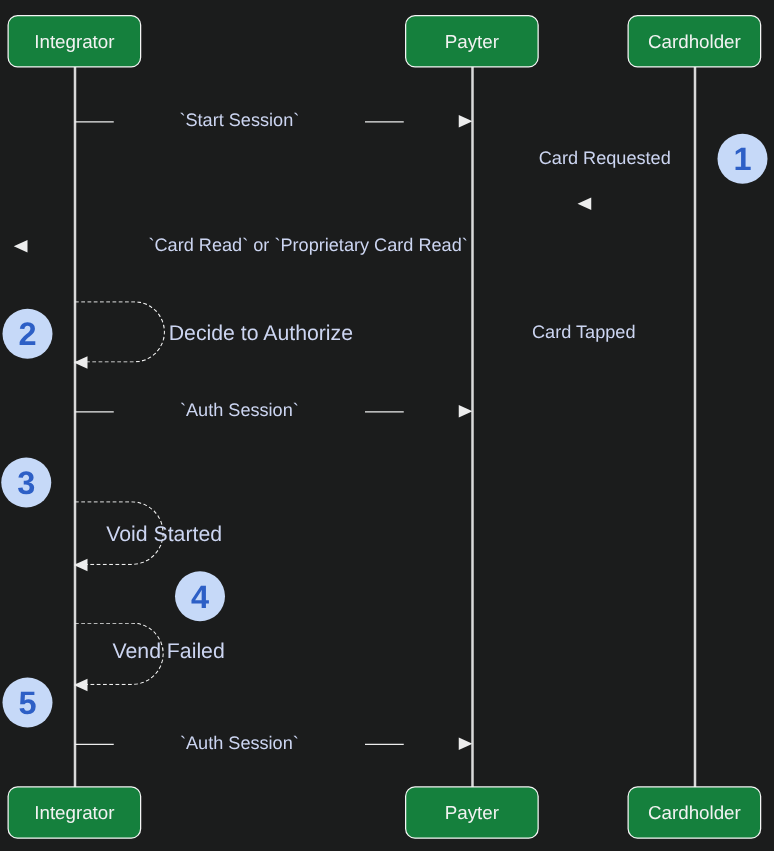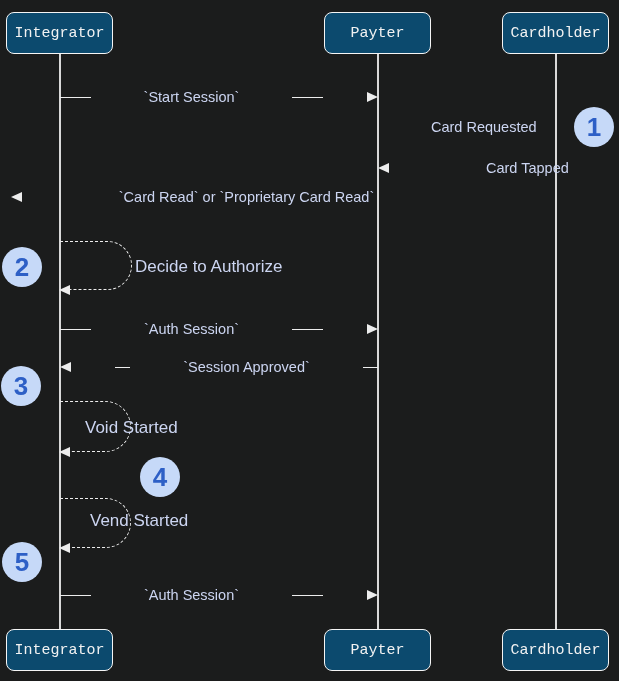--- a/index.html
+++ b/index.html
@@ -11,28 +11,27 @@
     position:relative;
     width:619px; height:681px;
     background:#1b1c1c;
     overflow:hidden;
   }
   
   .actor {
     position:absolute;
     box-sizing:border-box;
     width:107px; height:42px;
-    background:#0c4a6e;
+    background:#15803d;
     border:1.5px solid #f5f5f5;
     border-radius:8px;
     display:flex; align-items:center; justify-content:center;
     color:#f2f2f2;
     font-size:15px;
     z-index:3;
-    font-family:Liberation Mono, monospace;
   }
   
   .lifeline {
     position:absolute;
     width:2px; top:53px; height:577px;
     background:#d9d9d9;
     z-index:1;
   }
   
   .msg {
@@ -115,21 +114,21 @@
     <div class="arr-r"></div>
   </div>
 
   <div class="msg" style="left:378px; top:117px; width:212px;">
     <div class="seg dash"></div>
     <div class="lbl">Card Requested</div>
     <div class="seg dash"></div>
     <div class="arr-r"></div>
   </div>
 
-  <div class="msg" style="left:378px; top:158px; width:178px;">
+  <div class="msg" style="left:378px; top:158px; width:178px;flex-direction:column;">
     <div class="arr-l"></div>
     <div class="seg dash"></div>
     <div class="lbl">Card Tapped</div>
     <div class="seg dash"></div>
   </div>
 
   <div class="msg" style="left:60px; top:187px; width:318px;justify-content:center;">
     <div class="arr-l"></div>
     <div class="seg"></div>
     <div class="lbl">`Card Read` or `Proprietary Card Read`</div>
@@ -140,34 +139,28 @@
   <div class="loop-arrow" style="left:59px; top:285px;"></div>
   <div class="loop-lbl" style="left:135px; top:257px;">Decide to Authorize</div>
 
   <div class="msg" style="left:60px; top:319px; width:318px;justify-content:space-between;">
     <div class="seg"></div>
     <div class="lbl">`Auth Session`</div>
     <div class="seg"></div>
     <div class="arr-r"></div>
   </div>
 
-  <div class="msg" style="left:60px; top:357px; width:318px;">
-    <div class="arr-l"></div>
-    <div class="seg"></div>
-    <div class="lbl">`Session Approved`</div>
-    <div class="seg"></div>
-  </div>
 
   <div class="loop" style="left:60px; top:401px; width:71px; height:51px;"></div>
   <div class="loop-arrow" style="left:59px; top:447px;"></div>
   <div class="loop-lbl" style="left:85px; top:418px;">Void Started</div>
 
   <div class="loop" style="left:60px; top:498px; width:71px; height:50px;"></div>
   <div class="loop-arrow" style="left:59px; top:543px;"></div>
-  <div class="loop-lbl" style="left:90px; top:511px;">Vend Started</div>
+  <div class="loop-lbl" style="left:90px; top:511px;">Vend Failed</div>
 
   <div class="msg" style="left:60px; top:585px; width:318px;">
     <div class="seg"></div>
     <div class="lbl">`Auth Session`</div>
     <div class="seg"></div>
     <div class="arr-r"></div>
   </div>
 
   <div class="badge" style="left:574px; top:107px;">1</div>
   <div class="badge" style="left:2px; top:247px;">2</div>

